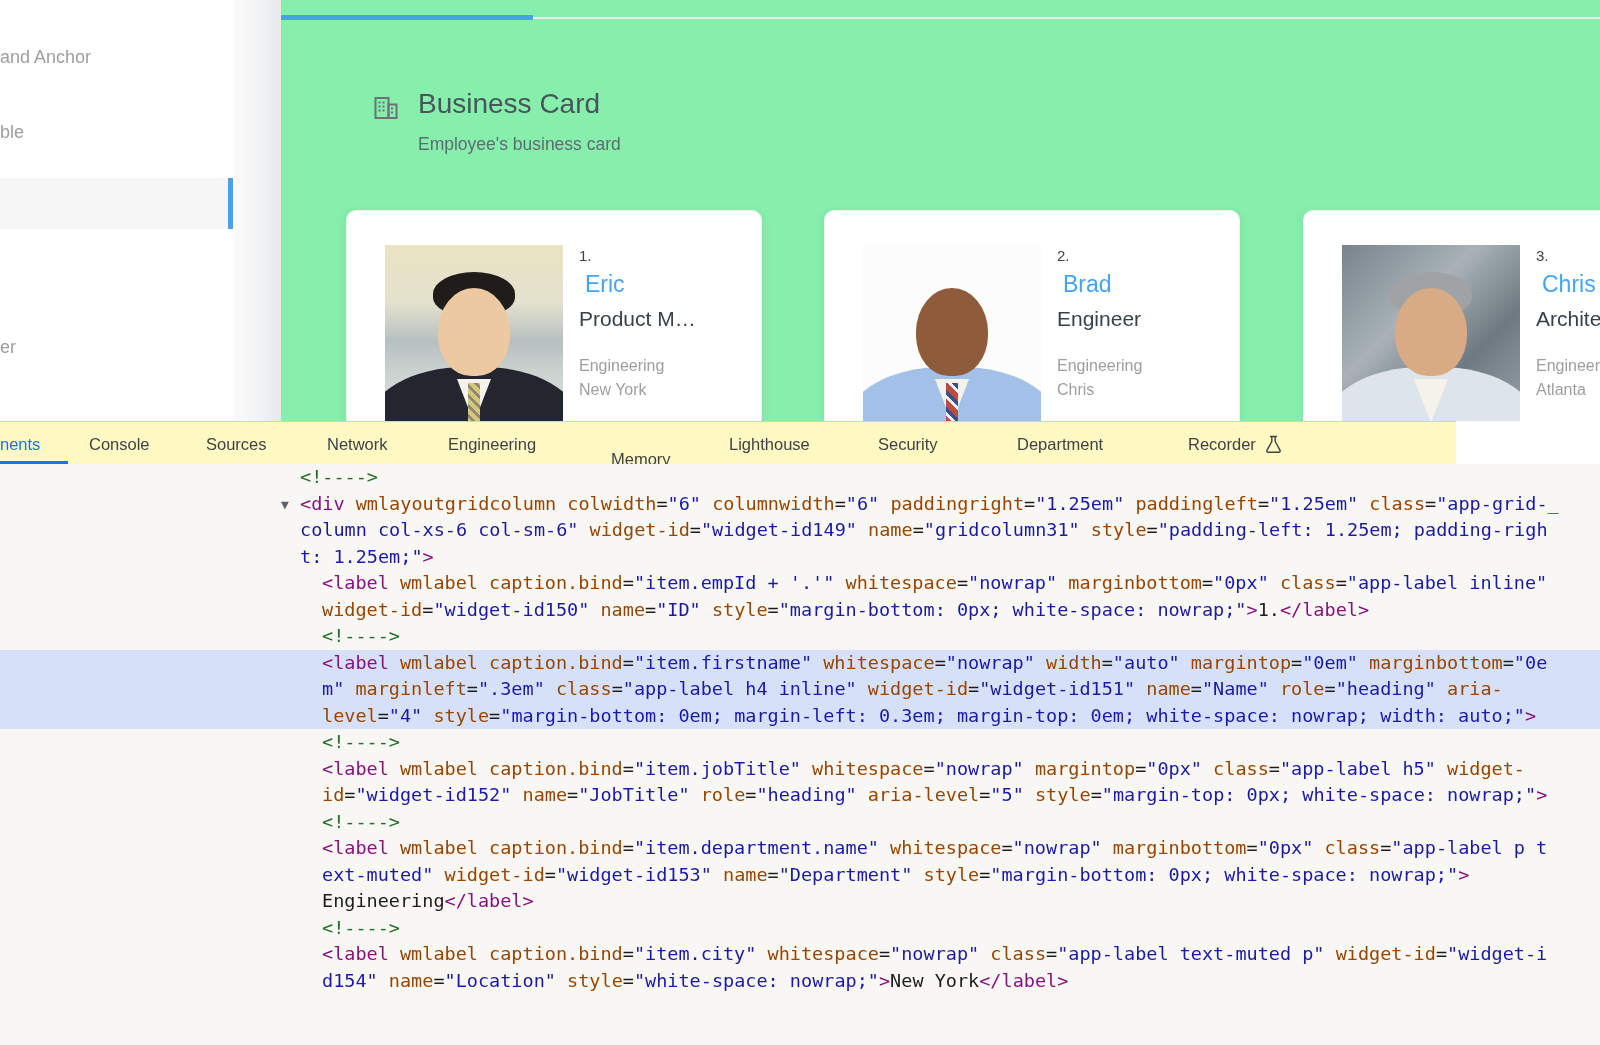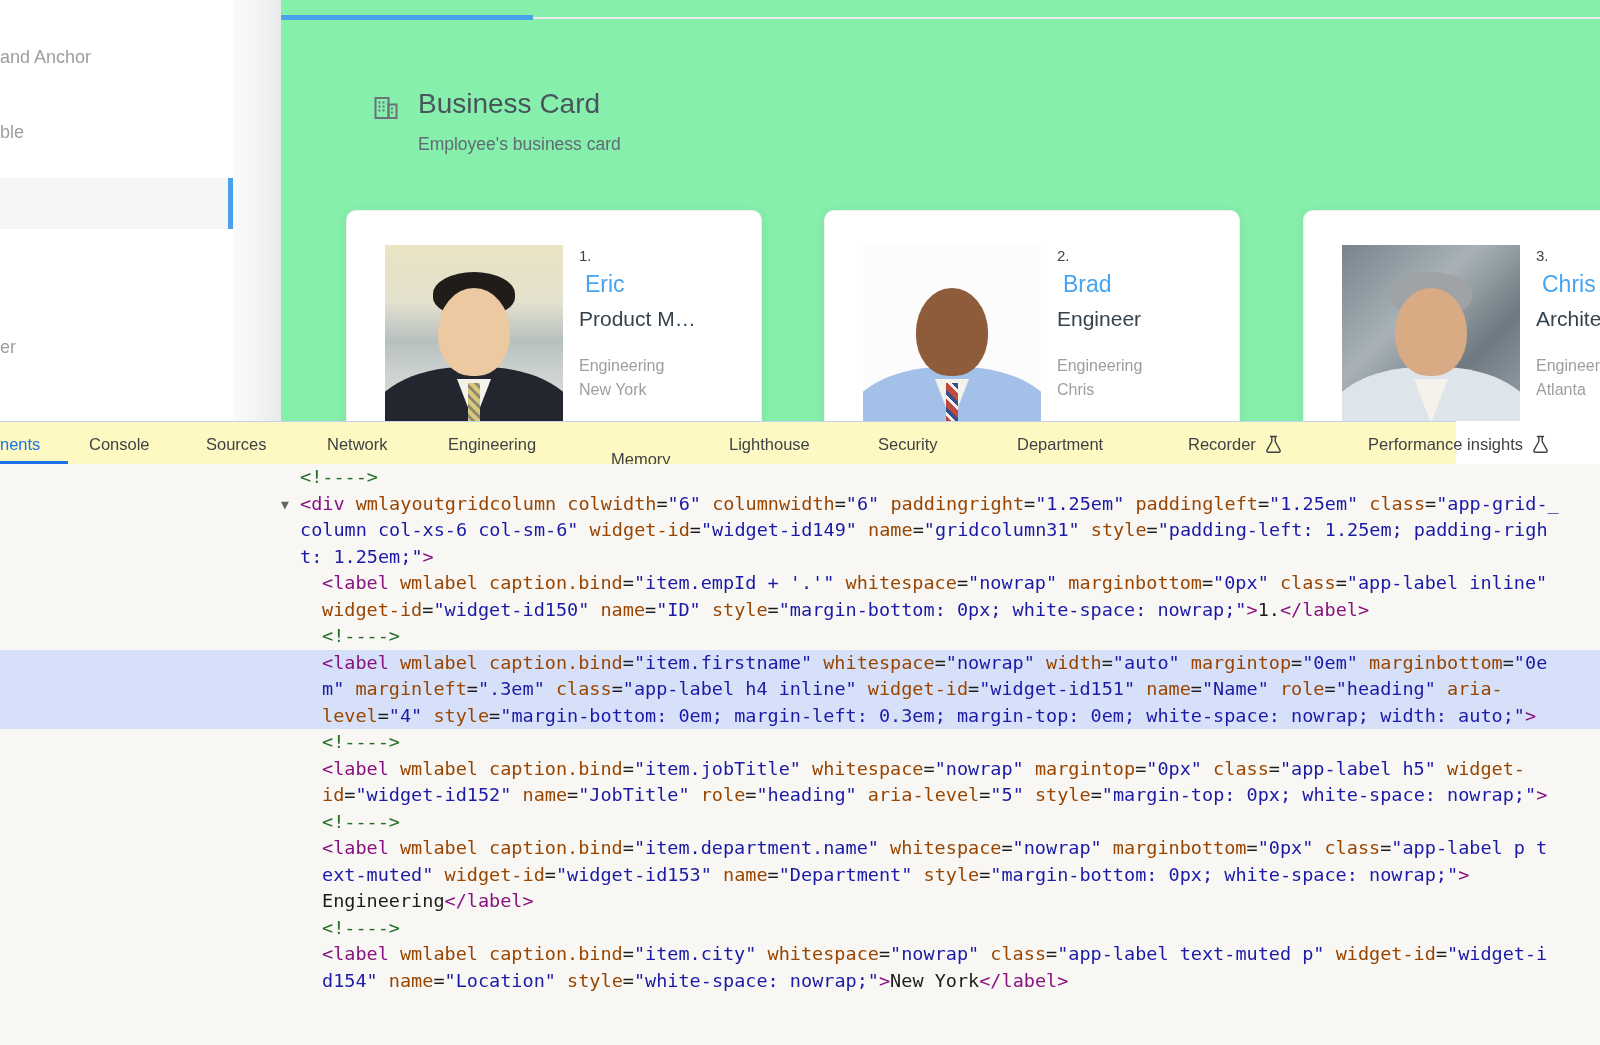--- a/index.html
+++ b/index.html
@@ -170,26 +170,20 @@
   </div>
       <div class="dt-tab" style="left: 1017px;">
     <span class="dt-label">Department</span>
   </div>
       <div class="dt-tab" style="left: 1188px;">
     <span class="dt-label">Recorder</span>
   <svg class="flask" viewBox="0 0 20 22" style="display: block;">
   <path d="M6.5 1.5 h7 M8 1.5 v6 l-5.6 10.2 a1.6 1.6 0 0 0 1.4 2.4 h12.4 a1.6 1.6 0 0 0 1.4-2.4 L12 7.5 v-6" fill="none" stroke="#3f4346" stroke-width="1.7" stroke-linecap="round" stroke-linejoin="round"></path>
 </svg>
       </div>
-      <div class="dt-tab" style="left: 1368px;">
-    <span class="dt-label">Performance insights</span>
-  <svg class="flask" viewBox="0 0 20 22" style="display: block;">
-  <path d="M6.5 1.5 h7 M8 1.5 v6 l-5.6 10.2 a1.6 1.6 0 0 0 1.4 2.4 h12.4 a1.6 1.6 0 0 0 1.4-2.4 L12 7.5 v-6" fill="none" stroke="#3f4346" stroke-width="1.7" stroke-linecap="round" stroke-linejoin="round"></path>
-</svg>
-      </div>
       <div class="dt-underline"></div>
     </div>
   <div class="dt-code" id="dt-code">
       <div class="code-line ind0"><span class="tok-c">&lt;!----&gt;</span></div>
       <div class="code-line ind0"><span class="gut-arrow">▼</span><span class="tok-t">&lt;div</span><span class="tok-p"> </span><span class="tok-a">wmlayoutgridcolumn</span><span class="tok-p"> </span><span class="tok-a">colwidth</span><span class="tok-p">=</span><span class="tok-v">"6"</span><span class="tok-p"> </span><span class="tok-a">columnwidth</span><span class="tok-p">=</span><span class="tok-v">"6"</span><span class="tok-p"> </span><span class="tok-a">paddingright</span><span class="tok-p">=</span><span class="tok-v">"1.25em"</span><span class="tok-p"> </span><span class="tok-a">paddingleft</span><span class="tok-p">=</span><span class="tok-v">"1.25em"</span><span class="tok-p"> </span><span class="tok-a">class</span><span class="tok-p">=</span><span class="tok-v">"app-grid-_</span></div>
       <div class="code-line ind0"><span class="tok-v">column col-xs-6 col-sm-6"</span><span class="tok-p"> </span><span class="tok-a">widget-id</span><span class="tok-p">=</span><span class="tok-v">"widget-id149"</span><span class="tok-p"> </span><span class="tok-a">name</span><span class="tok-p">=</span><span class="tok-v">"gridcolumn31"</span><span class="tok-p"> </span><span class="tok-a">style</span><span class="tok-p">=</span><span class="tok-v">"padding-left: 1.25em; padding-righ</span></div>
       <div class="code-line ind0"><span class="tok-v">t: 1.25em;"</span><span class="tok-t">&gt;</span></div>
       <div class="code-line ind1"><span class="tok-t">&lt;label</span><span class="tok-p"> </span><span class="tok-a">wmlabel</span><span class="tok-p"> </span><span class="tok-a">caption.bind</span><span class="tok-p">=</span><span class="tok-v">"item.empId + '.'"</span><span class="tok-p"> </span><span class="tok-a">whitespace</span><span class="tok-p">=</span><span class="tok-v">"nowrap"</span><span class="tok-p"> </span><span class="tok-a">marginbottom</span><span class="tok-p">=</span><span class="tok-v">"0px"</span><span class="tok-p"> </span><span class="tok-a">class</span><span class="tok-p">=</span><span class="tok-v">"app-label inline"</span></div>
       <div class="code-line ind1"><span class="tok-a">widget-id</span><span class="tok-p">=</span><span class="tok-v">"widget-id150"</span><span class="tok-p"> </span><span class="tok-a">name</span><span class="tok-p">=</span><span class="tok-v">"ID"</span><span class="tok-p"> </span><span class="tok-a">style</span><span class="tok-p">=</span><span class="tok-v">"margin-bottom: 0px; white-space: nowrap;"</span><span class="tok-t">&gt;</span><span class="tok-p">1.</span><span class="tok-t">&lt;/label&gt;</span></div>
       <div class="code-line ind1"><span class="tok-c">&lt;!----&gt;</span></div>

